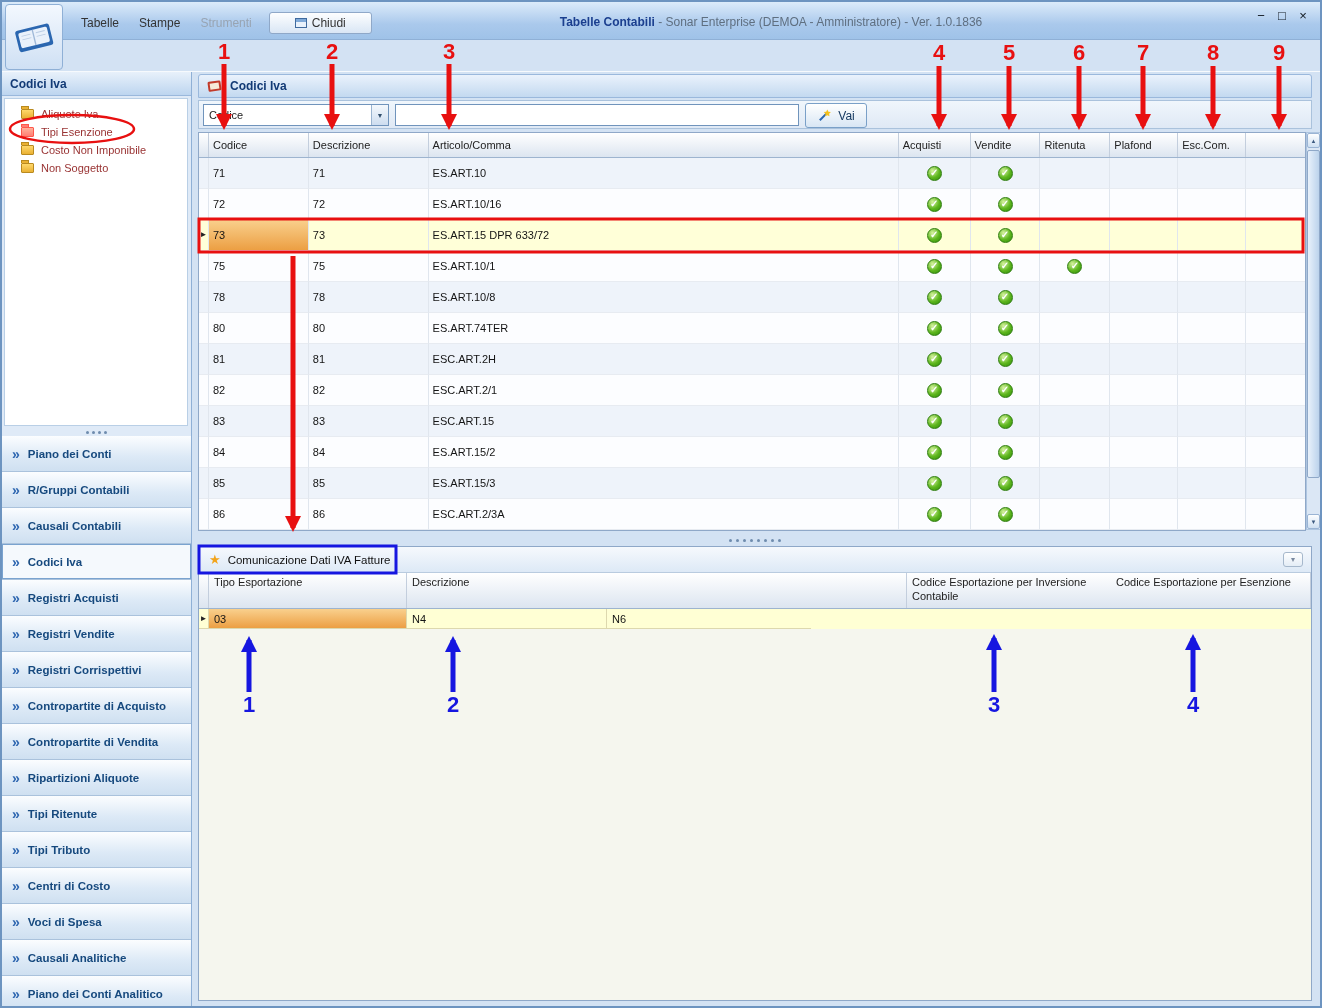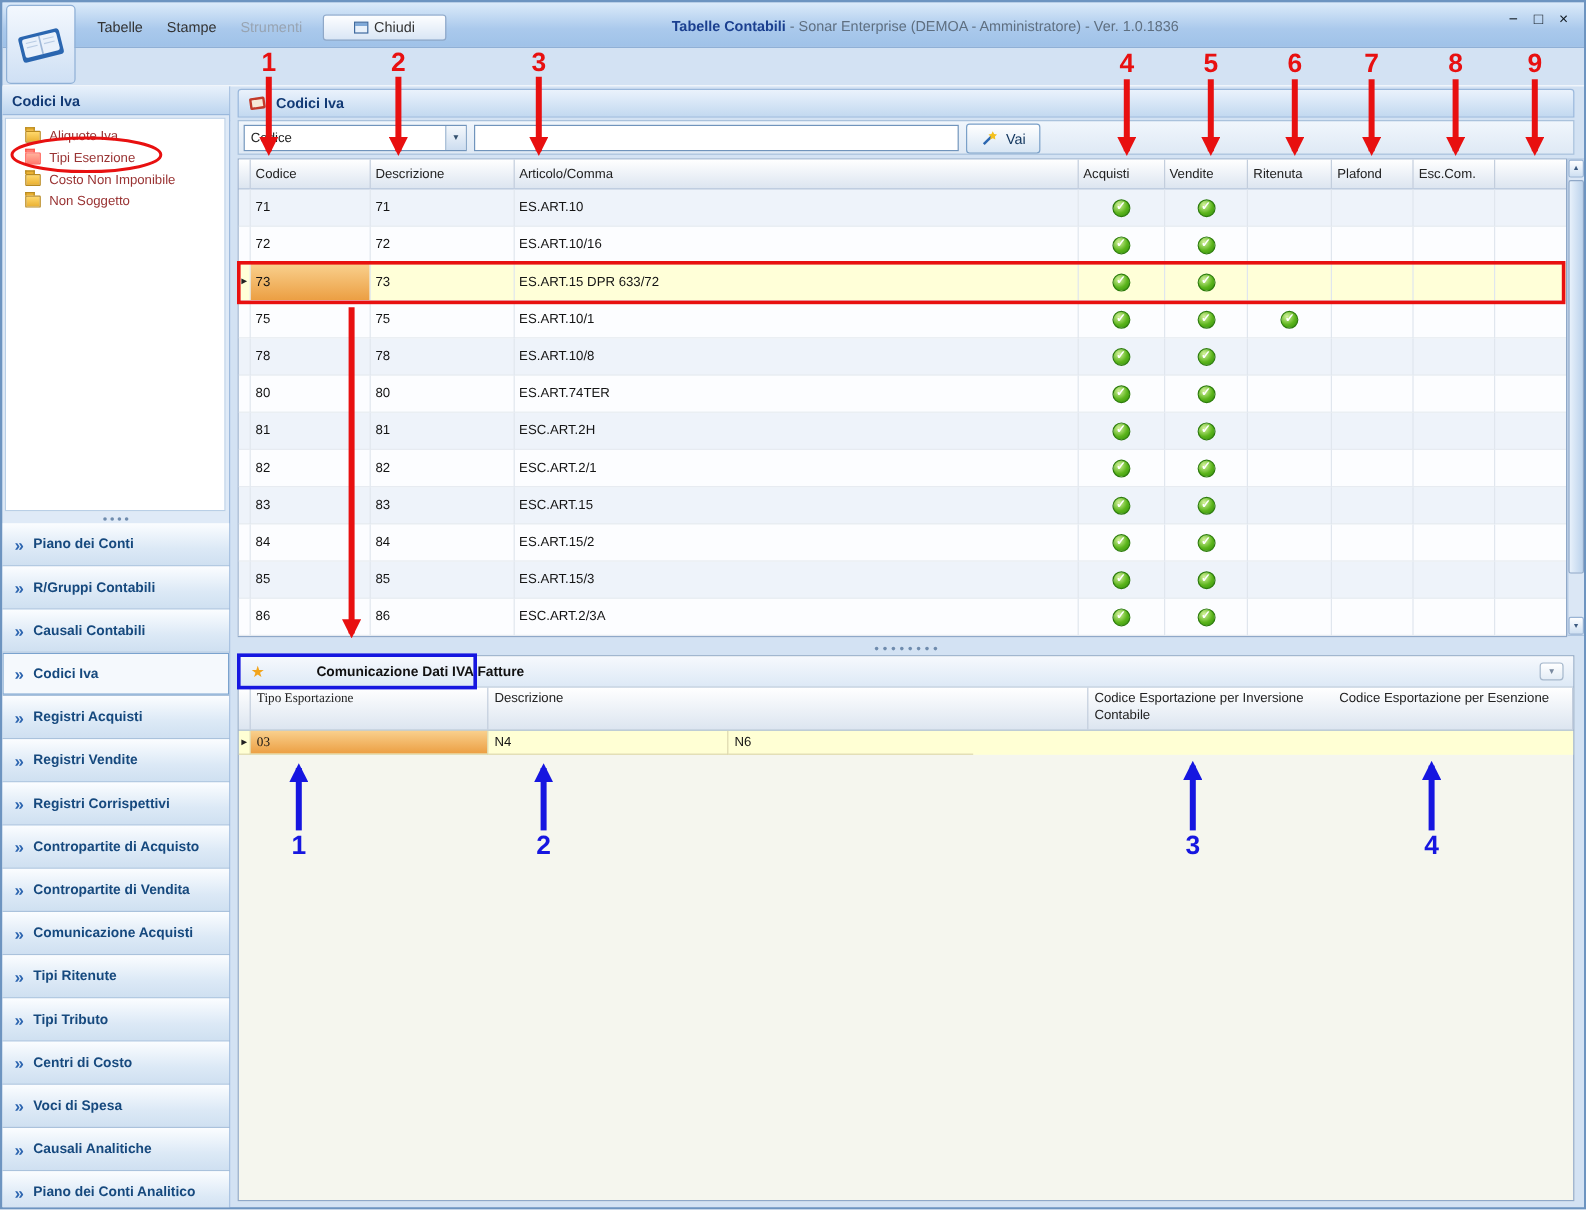--- a/index.html
+++ b/index.html
@@ -114,29 +114,29 @@
   .sthumb{width:13px;height:328px;margin-top:2px;background:linear-gradient(90deg,#e8f1fb,#bcd3ec);
     border:1px solid #8fa8c8;border-radius:2px;}
   .sspace{flex:1;}
   .h-split{position:absolute;left:6px;right:8px;top:464px;height:8px;display:flex;align-items:center;justify-content:center;gap:4px;}
   
   .bpanel{position:absolute;left:6px;right:8px;top:474px;bottom:5px;border:1px solid #8fa8c8;
     background:#f5f6ee;display:flex;flex-direction:column;}
   .bp-title{position:relative;height:26px;flex:none;display:flex;align-items:center;gap:7px;padding:0 10px;
     background:linear-gradient(#f6f9fd,#dde9f6);border-bottom:1px solid #b9cbdf;}
   .bp-star{color:#f2a41b;font-size:13px;line-height:1;}
-  .bp-title-text{font-size:11.5px;font-weight:bold;color:#111;margin-left:36px;}
+  .bp-title-text{font-size:11.5px;font-weight:normal;color:#111;}
   .bp-collapse{position:absolute;right:8px;top:5px;width:20px;height:15px;display:flex;align-items:center;justify-content:center;
     border:1px solid #a6b8cc;border-radius:3px;background:linear-gradient(#fff,#e4edf6);font-size:8px;color:#7a8aa0;}
   .bp-head{display:flex;height:36px;flex:none;background:linear-gradient(#ffffff,#dce5f0);border-bottom:1px solid #9db4cf;}
   .bh{padding:3px 5px;font-size:11px;color:#222;border-right:1px solid #c3cedd;line-height:1.25;white-space:normal;overflow:hidden;}
   .b-row{display:flex;height:20px;background:#ffffd4;}
   .bcell{display:flex;align-items:center;padding:0 5px;font-size:11px;color:#141414;
     border-right:1px solid #ddd8ae;border-bottom:1px solid #ddd8ae;overflow:hidden;white-space:nowrap;}
-  .b0{width:10px;justify-content:center;padding:0;}.b1{width:198px;font-family:Liberation Serif, serif;}.b2{width:500px;}.b3{width:200px;}.b4{width:204px;border-right:none;}
+  .b0{width:10px;justify-content:center;padding:0;}.b1{width:198px;}.b2{width:500px;}.b3{width:200px;}.b4{width:204px;border-right:none;}
   .b-row .b1{background:linear-gradient(#f9d08d,#ec9f43);}
   .bp-fill{flex:1;}
   
   .anno{position:absolute;left:0;top:0;width:1322px;height:1008px;pointer-events:none;z-index:60;
     font-family:"Liberation Sans",sans-serif;}
   .anno text{font-size:22px;font-weight:bold;}
 </style>
 </head>
 <body>
 
@@ -284,21 +284,21 @@
         <div class="nav-item">
     <span class="nav-chev">»</span>
     <span class="nav-label">Contropartite di Acquisto</span>
   </div>
         <div class="nav-item">
     <span class="nav-chev">»</span>
     <span class="nav-label">Contropartite di Vendita</span>
   </div>
         <div class="nav-item">
     <span class="nav-chev">»</span>
-    <span class="nav-label">Comunicazione Acquisti</span>
+    <span class="nav-label">Ripartizioni Aliquote</span>
   </div>
         <div class="nav-item">
     <span class="nav-chev">»</span>
     <span class="nav-label">Tipi Ritenute</span>
   </div>
         <div class="nav-item">
     <span class="nav-chev">»</span>
     <span class="nav-label">Tipi Tributo</span>
   </div>
         <div class="nav-item">

